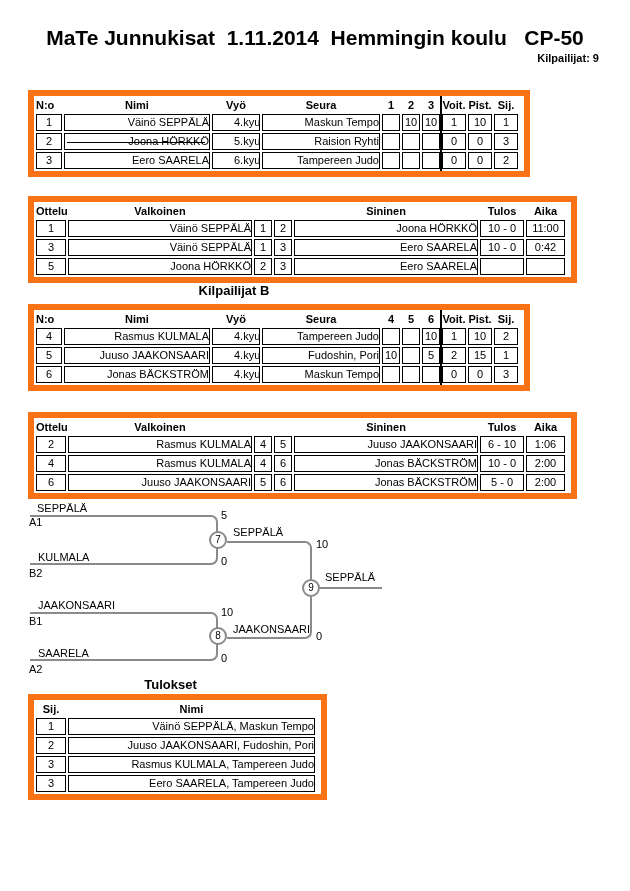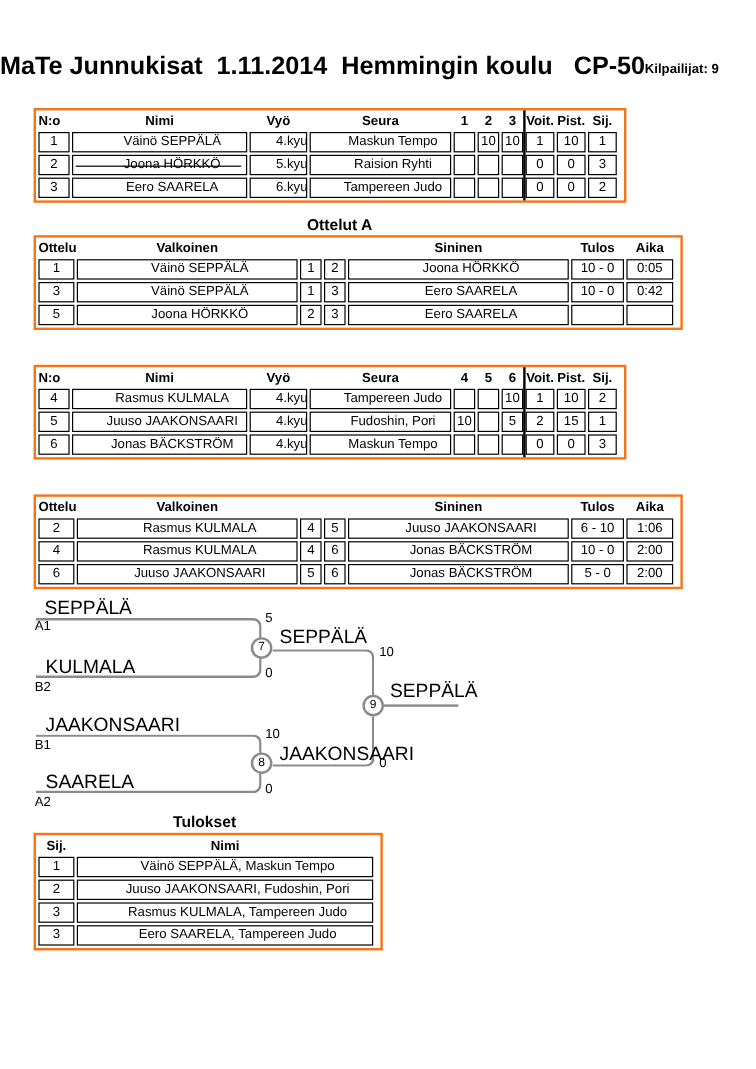--- a/index.html
+++ b/index.html
@@ -3,52 +3,52 @@
 <meta charset="utf-8">
 <style>
   html,body { margin:0; padding:0; background:#e8e8e8; }
   .page {
     position:relative; width:630px; height:891px; margin:0 auto;
     background:#ffffff; color:#000;
     font-family:"Liberation Sans", sans-serif;
     overflow:hidden;
   }
   .title {
-    position:absolute; top:26px; left:0; width:630px; 
-    font-size:21px; font-weight:bold; white-space:pre; letter-spacing:0px;margin-top:18px;
+    position:absolute; top:26px; left:0; width:630px; text-align:center;
+    font-size:21px; font-weight:bold; white-space:pre; letter-spacing:0px;
   }
   .count { position:absolute; top:52px; right:31px; font-size:11px; font-weight:bold; }
   .sec-heading { position:absolute; font-size:13px; font-weight:bold; text-align:center; }
-  .twrap { position:absolute; left:28px; border:2px solid #f97316; background:#fff; }
+  .twrap { position:absolute; left:28px; border:6px solid #f97316; background:#fff; }
   table.grid { border-collapse:separate; border-spacing:2px; table-layout:fixed; }
   .grid th {
     font-size:11px; font-weight:bold; height:14px; line-height:14px; padding:0;
     text-align:center; white-space:nowrap; overflow:visible; border:none;
   }
   .grid th.hl { text-align:left; }
   .grid td {
     font-size:11px; height:15px; line-height:15px; padding:0;
     border:1px solid #000; background:#fff; white-space:nowrap; overflow:hidden;
   }
   .grid td.c { text-align:center; }
-  .grid td.l { text-align:center; padding-left:21px; }
+  .grid td.l { text-align:right; padding-left:21px; }
   .vsep { position:absolute; width:2px; top:0; bottom:0; background:#000; z-index:2; }
   .strike-rel { position:relative; }
   .strike-line { position:absolute; left:2px; right:4px; top:50%; height:1px; background:#000; }
   
   .bk-pair { position:absolute; border:2px solid #8a8a8a; border-left:none; border-radius:0 7px 7px 0; box-sizing:border-box; }
   .bk-win-top { position:absolute; border-top:2px solid #8a8a8a; border-right:2px solid #8a8a8a; border-radius:0 7px 0 0; box-sizing:border-box; }
   .bk-win-bottom { position:absolute; border-bottom:2px solid #8a8a8a; border-right:2px solid #8a8a8a; border-radius:0 0 7px 0; box-sizing:border-box; }
   .bk-final-line { position:absolute; height:2px; background:#8a8a8a; }
   .bk-circle {
     position:absolute; width:18px; height:18px; box-sizing:border-box;
     border:2px solid #8a8a8a; border-radius:50%; background:#fff;
     font-size:10px; line-height:14px; text-align:center; z-index:3;
   }
-  .bk-label { position:absolute; font-size:16px; line-height:12px; white-space:nowrap;text-align:center; }
+  .bk-label { position:absolute; font-size:11px; line-height:12px; white-space:nowrap;text-align:center; }
   .bk-seed  { position:absolute; font-size:11px; line-height:12px; }
   .bk-score { position:absolute; font-size:11px; line-height:12px; }
 </style>
 </head>
 <body>
 
 <div class="page">
 
   <div class="title">MaTe Junnukisat  1.11.2014  Hemmingin koulu   CP-50</div>
   <div class="count">Kilpailijat: 9</div>
@@ -114,21 +114,20 @@
         <td class="c"></td>
         <td class="c"></td>
         <td class="c">0</td>
         <td class="c">0</td>
         <td class="c">2</td>
       </tr>
     </tbody>
       </table>
   </div>
 
-  <div class="sec-heading" style="top:180px;left:28px;width:510px">Ottelut A</div>
   <div class="twrap" style="top:196px;width:537px">
     <table class="grid" style="width:533px">
       <colgroup>
           <col style="width:30px">
           <col style="width:184px">
           <col style="width:18px">
           <col style="width:18px">
           <col style="width:184px">
           <col style="width:44px">
           <col style="width:39px">
@@ -143,21 +142,21 @@
         <th>Tulos</th>
         <th>Aika</th>
       </tr>
       <tr>
         <td class="c">1</td>
         <td class="l">Väinö SEPPÄLÄ</td>
         <td class="c">1</td>
         <td class="c">2</td>
         <td class="l">Joona HÖRKKÖ</td>
         <td class="c">10 - 0</td>
-        <td class="c">0:05</td>
+        <td class="c">11:00</td>
       </tr>
       <tr>
         <td class="c">3</td>
         <td class="l">Väinö SEPPÄLÄ</td>
         <td class="c">1</td>
         <td class="c">3</td>
         <td class="l">Eero SAARELA</td>
         <td class="c">10 - 0</td>
         <td class="c">0:42</td>
       </tr>
@@ -167,20 +166,21 @@
         <td class="c">2</td>
         <td class="c">3</td>
         <td class="l">Eero SAARELA</td>
         <td class="c"></td>
         <td class="c"></td>
       </tr>
     </tbody>
       </table>
   </div>
 
+  <div class="sec-heading" style="top:283px;left:28px;width:412px">Kilpailijat B</div>
   <div class="twrap" style="top:304px;width:490px">
     <div class="vsep" style="left:406px"></div>
     <table class="grid" style="width:486px">
       <colgroup>
           <col style="width:26px">
           <col style="width:146px">
           <col style="width:48px">
           <col style="width:118px">
           <col style="width:18px">
           <col style="width:18px">

